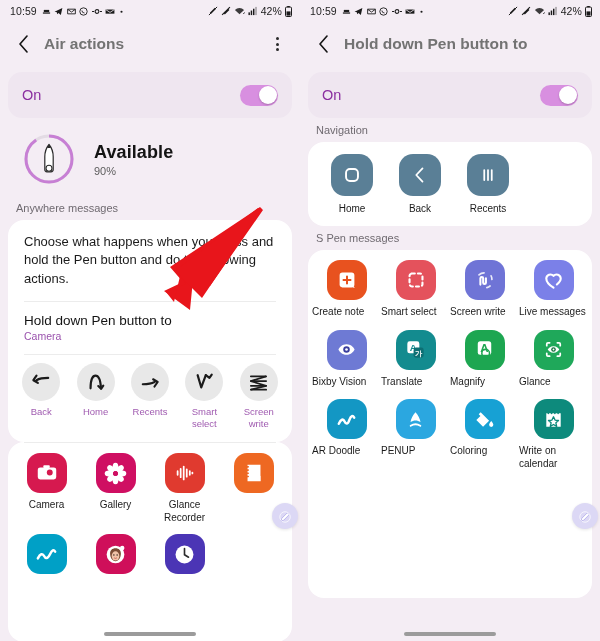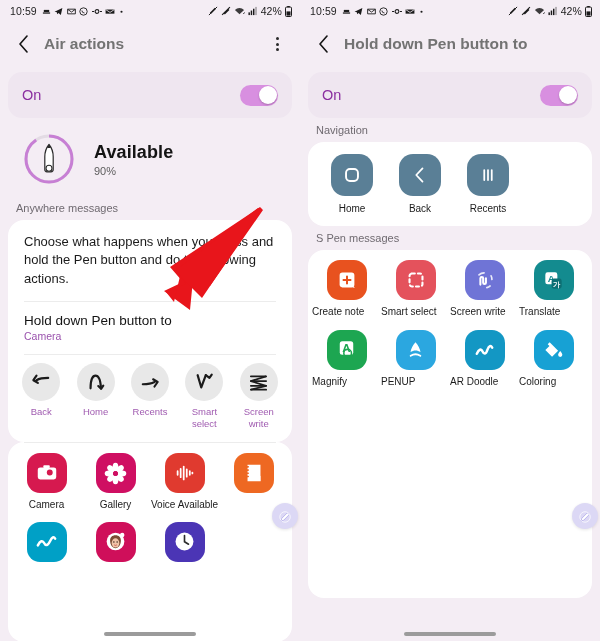--- a/index.html
+++ b/index.html
@@ -412,21 +412,21 @@
 
 
         <div class="app-cell">
           <div class="app-icon" style="background:#e03a2f">
             <svg width="24" height="24" viewBox="0 0 26 26">
                 <g stroke="#fff" stroke-width="1.9" stroke-linecap="round">
                   <path d="M5 11v4M8.3 8.5v9M11.6 6v14M14.9 9v8M18.2 11v4M21 12.5v1"></path>
                 </g>
               </svg>
           </div>
-          <div class="app-label">Voice Available</div>
+          <div class="app-label">Glance Recorder</div>
         </div>
 
         <div class="app-cell">
           <div class="app-icon" style="background:#ee6822">
             <svg width="24" height="24" viewBox="0 0 26 26">
                 <path d="M6 4h14v18H6z" fill="#fff"></path>
                 <g fill="#ee6822">
                   <rect x="4.2" y="5.5" width="3.4" height="1.7" rx=".85"></rect>
                   <rect x="4.2" y="9" width="3.4" height="1.7" rx=".85"></rect>
                   <rect x="4.2" y="12.5" width="3.4" height="1.7" rx=".85"></rect>
@@ -653,21 +653,39 @@
                 <g stroke="#fff" stroke-width="1.8" stroke-linecap="round" opacity=".85">
                   <path d="M6.5 7.5A8 8 0 0 1 12 5.2"></path>
                   <path d="M19.6 8.5a8 8 0 0 1 .9 4"></path>
                   <path d="M18.5 19.5a8 8 0 0 1-3.5 1.7"></path>
                 </g>
               </svg>
           </div>
           <div class="feat-label">Screen write</div>
         </div>
 
-
+        <div class="feat-cell">
+          <div class="feat-icon" style="background:#7b80e8">
+            <svg width="25" height="25" viewBox="0 0 26 26">
+                <path d="M13 20.5S5.5 15.5 5.5 10.8A4.3 4.3 0 0 1 13 8.2a4.3 4.3 0 0 1 7.5 2.6c0 2.4-2 4.6-4 6.3" fill="none" stroke="#fff" stroke-width="2.2" stroke-linecap="round" stroke-linejoin="round"></path>
+              </svg>
+          </div>
+          <div class="feat-label">Live messages</div>
+        </div>
+
+        <div class="feat-cell">
+          <div class="feat-icon" style="background:#6e7ad4">
+            <svg width="25" height="25" viewBox="0 0 26 26">
+                <path d="M13 7.5c4.5 0 7.5 3.3 8.4 5.5-.9 2.2-3.9 5.5-8.4 5.5s-7.5-3.3-8.4-5.5c.9-2.2 3.9-5.5 8.4-5.5z" fill="#fff"></path>
+                <circle cx="13" cy="13" r="3.4" fill="#3b3f9e"></circle>
+                <circle cx="13" cy="13" r="1.4" fill="#fff"></circle>
+              </svg>
+          </div>
+          <div class="feat-label">Bixby Vision</div>
+        </div>
 
         <div class="feat-cell">
           <div class="feat-icon" style="background:#138b8f">
             <svg width="25" height="25" viewBox="0 0 26 26">
                 <rect x="4.5" y="4.5" width="12.5" height="12.5" rx="2.4" fill="#fff"></rect>
                 <text x="10.6" y="14.6" font-family="Liberation Sans, sans-serif" font-size="10" font-weight="700" fill="#138b8f" text-anchor="middle">A</text>
                 <rect x="11" y="11" width="10.5" height="10.5" rx="2.4" fill="#0d6f73"></rect>
                 <text x="16.2" y="19.4" font-family="Liberation Sans, sans-serif" font-size="7.5" font-weight="700" fill="#fff" text-anchor="middle">가</text>
               </svg>
           </div>
@@ -679,51 +697,82 @@
             <svg width="25" height="25" viewBox="0 0 26 26">
                 <rect x="6" y="4.5" width="14" height="14" rx="2.6" fill="#fff"></rect>
                 <text x="13" y="16" font-family="Liberation Sans, sans-serif" font-size="12" font-weight="700" fill="#1da651" text-anchor="middle">A</text>
                 <circle cx="14.2" cy="16.8" r="4" fill="none" stroke="#1da651" stroke-width="1.6"></circle>
                 <path d="M17.2 19.6 20 22.3" stroke="#1da651" stroke-width="1.8" stroke-linecap="round"></path>
               </svg>
           </div>
           <div class="feat-label">Magnify</div>
         </div>
 
-
+        <div class="feat-cell">
+          <div class="feat-icon" style="background:#1fa85a">
+            <svg width="25" height="25" viewBox="0 0 26 26">
+                <g stroke="#fff" stroke-width="1.8" stroke-linecap="round" fill="none">
+                  <path d="M6 9V7.2A1.2 1.2 0 0 1 7.2 6H9"></path>
+                  <path d="M17 6h1.8A1.2 1.2 0 0 1 20 7.2V9"></path>
+                  <path d="M20 17v1.8a1.2 1.2 0 0 1-1.2 1.2H17"></path>
+                  <path d="M9 20H7.2A1.2 1.2 0 0 1 6 18.8V17"></path>
+                </g>
+                <path d="M13 9.5c3.2 0 5.3 2.3 6 3.5-.7 1.2-2.8 3.5-6 3.5s-5.3-2.3-6-3.5c.7-1.2 2.8-3.5 6-3.5z" fill="#fff"></path>
+                <circle cx="13" cy="13" r="2.4" fill="#13713c"></circle>
+                <circle cx="13" cy="13" r="1" fill="#fff"></circle>
+              </svg>
+          </div>
+          <div class="feat-label">Glance</div>
+        </div>
+
+
+        <div class="feat-cell">
+          <div class="feat-icon" style="background:#1397c4">
+            <svg width="25" height="25" viewBox="0 0 26 26">
+                <path d="M5 17.5c2.2-5 4.6-5.5 6-2.5s3.4 3.5 5-1.5 3.6-5 5-2.5" fill="none" stroke="#fff" stroke-width="2.6" stroke-linecap="round"></path>
+              </svg>
+          </div>
+          <div class="feat-label">AR Doodle</div>
+        </div>
 
         <div class="feat-cell">
           <div class="feat-icon" style="background:#2ba7e0">
             <svg width="25" height="25" viewBox="0 0 26 26">
                 <path d="M13 5.5c2.8 3 4.6 6.5 5.2 10.2-1.6-1.1-3.4-1.7-5.2-1.7s-3.6.6-5.2 1.7c.6-3.7 2.4-7.2 5.2-10.2z" fill="#fff"></path>
                 <path d="M8 19.5c1.7-1 3.3-1.5 5-1.5s3.3.5 5 1.5" fill="none" stroke="#fff" stroke-width="2" stroke-linecap="round"></path>
               </svg>
           </div>
           <div class="feat-label">PENUP</div>
         </div>
 
         <div class="feat-cell">
-          <div class="feat-icon" style="background:#1397c4">
-            <svg width="25" height="25" viewBox="0 0 26 26">
-                <path d="M5 17.5c2.2-5 4.6-5.5 6-2.5s3.4 3.5 5-1.5 3.6-5 5-2.5" fill="none" stroke="#fff" stroke-width="2.6" stroke-linecap="round"></path>
-              </svg>
-          </div>
-          <div class="feat-label">AR Doodle</div>
-        </div>
-
-        <div class="feat-cell">
           <div class="feat-icon" style="background:#17a1d4">
             <svg width="25" height="25" viewBox="0 0 26 26">
                 <path d="M9 5.5 7 7.5l1.8 1.8-4.3 4.3 7 7 6.3-6.3z" fill="#fff"></path>
                 <path d="M20 14.5c1.6 2 2.2 3.1 2.2 4a2.2 2.2 0 0 1-4.4 0c0-.9.6-2 2.2-4z" fill="#fff"></path>
               </svg>
           </div>
           <div class="feat-label">Coloring</div>
         </div>
 
+        <div class="feat-cell">
+          <div class="feat-icon" style="background:#0d8a7c">
+            <svg width="25" height="25" viewBox="0 0 26 26">
+                <path d="M5.5 6.5h15v14h-15z" fill="#fff"></path>
+                <g fill="#0d8a7c">
+                  <rect x="6.8" y="4.2" width="1.6" height="3.4" rx=".8"></rect>
+                  <rect x="10.2" y="4.2" width="1.6" height="3.4" rx=".8"></rect>
+                  <rect x="13.6" y="4.2" width="1.6" height="3.4" rx=".8"></rect>
+                  <rect x="17" y="4.2" width="1.6" height="3.4" rx=".8"></rect>
+                </g>
+                <path d="M13 10.2l1.6 3.4 3.6.4-2.7 2.5.8 3.6-3.3-1.9-3.3 1.9.8-3.6-2.7-2.5 3.6-.4z" fill="none" stroke="#0d8a7c" stroke-width="1.4" stroke-linejoin="round"></path>
+              </svg>
+          </div>
+          <div class="feat-label">Write on calendar</div>
+        </div>
 
       </div>
     </div>
 
     <div class="pen-bubble" style="left:272px; top:503px;">
       <svg width="15" height="15" viewBox="0 0 16 16">
           <path d="M3.2 12.8 4 10l6-6 2 2-6 6z" fill="#ffffff" stroke="#b9b3ea" stroke-width="1"></path>
           <circle cx="7.5" cy="8.5" r="5.6" fill="none" stroke="#ffffff" stroke-width="1" opacity=".75"></circle>
         </svg>
     </div>

